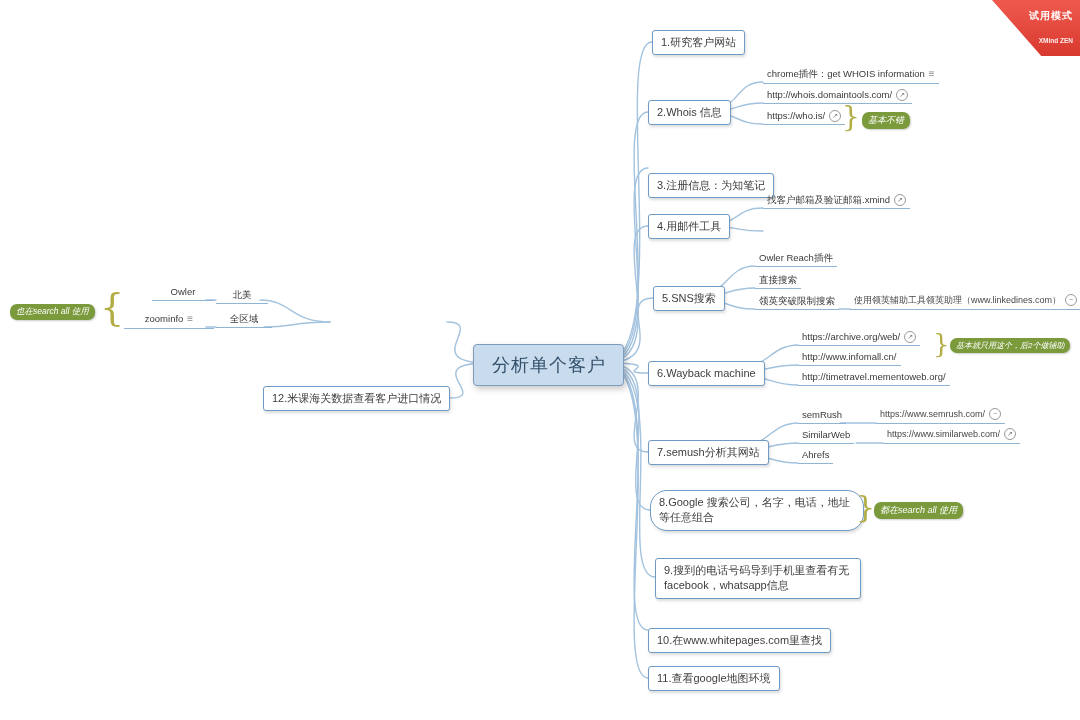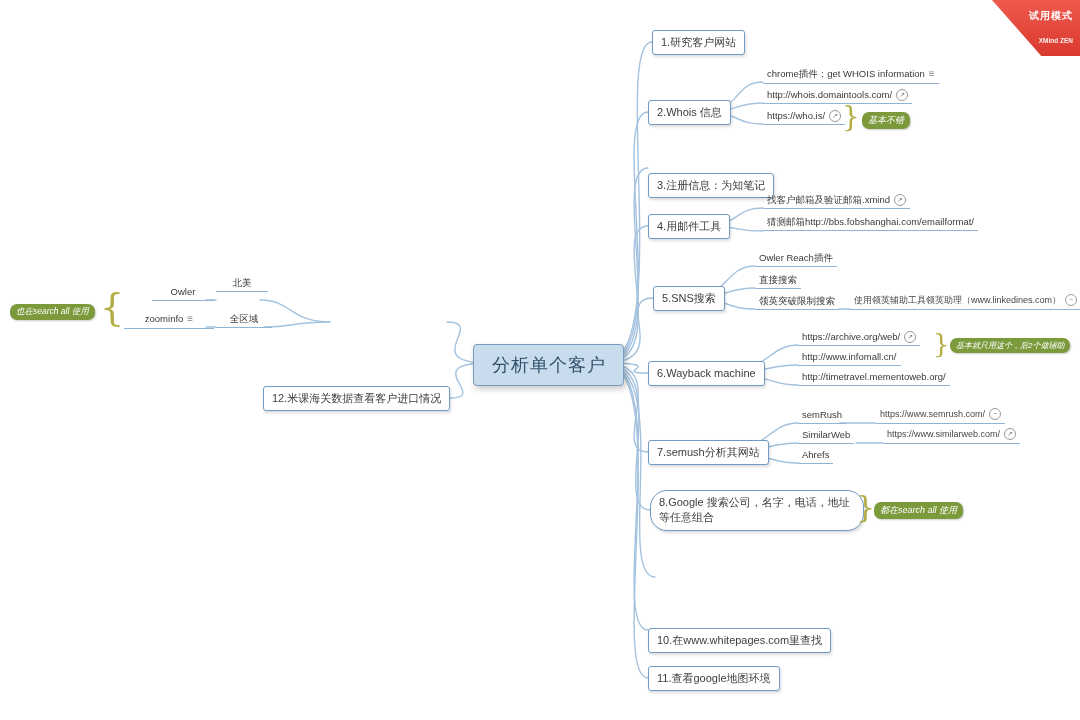--- a/index.html
+++ b/index.html
@@ -85,42 +85,40 @@
   </div>
 
   <div class="topic" style="left:652px;top:30px;"><span>1.研究客户网站</span></div>
   <div class="topic" style="left:648px;top:100px;"><span>2.Whois 信息</span></div>
   <div class="topic" style="left:648px;top:156px;margin-top:17px;"><span>3.注册信息：为知笔记</span></div>
   <div class="topic" style="left:648px;top:214px;"><span>4.用邮件工具</span></div>
   <div class="topic" style="left:653px;top:286px;"><span>5.SNS搜索</span></div>
   <div class="topic" style="left:648px;top:361px;"><span>6.Wayback machine</span></div>
   <div class="topic" style="left:648px;top:440px;"><span>7.semush分析其网站</span></div>
   <div class="topic wrap" style="left:650px;top:490px;width:196px;border-radius:17px;"><span>8.Google 搜索公司，名字，电话，地址等任意组合</span></div>
+  <div class="topic wrap" style="left:655px;top:558px;width:188px;"><span>9.搜到的电话号码导到手机里查看有无facebook，whatsapp信息</span></div>
   <div class="topic" style="left:648px;top:628px;"><span>10.在www.whitepages.com里查找</span></div>
   <div class="topic" style="left:648px;top:666px;"><span>11.查看google地图环境</span></div>
 
   <div class="topic" style="left:263px;top:386px;"><span>12.米课海关数据查看客户进口情况</span></div>
 
   <div class="leaf" style="left:763px;top:67px;">
     <span>chrome插件：get WHOIS information</span><span class="ico-notes">≡</span>
   </div>
   <div class="leaf" style="left:763px;top:88px;">
     <span>http://whois.domaintools.com/</span><span class="circ">↗</span>
   </div>
   <div class="leaf" style="left:763px;top:109px;">
     <span>https://who.is/</span><span class="circ">↗</span>
   </div>
   <div class="brace" style="left:842px;top:103px;font-size:28px;">}</div>
   <div class="callout" style="left:862px;top:112px;">基本不错</div>
 
   <div class="leaf" style="left:763px;top:193px;">
     <span>找客户邮箱及验证邮箱.xmind</span><span class="circ">↗</span>
-  </div>
-  <div class="leaf" style="left:763px;top:215px;">
-    <span>猜测邮箱http://bbs.fobshanghai.com/emailformat/</span>
   </div>
 
   <div class="leaf" style="left:755px;top:251px;">
     <span>Owler Reach插件</span>
   </div>
   <div class="leaf" style="left:755px;top:273px;">
     <span>直接搜索</span>
   </div>
   <div class="leaf" style="left:755px;top:294px;">
     <span>领英突破限制搜索</span>
@@ -153,21 +151,21 @@
   <div class="leaf sm" style="left:883px;top:428px;">
     <span>https://www.similarweb.com/</span><span class="circ">↗</span>
   </div>
   <div class="leaf" style="left:798px;top:448px;">
     <span>Ahrefs</span>
   </div>
 
   <div class="brace" style="left:856px;top:492px;font-size:30px;">}</div>
   <div class="callout" style="left:874px;top:502px;">都在search all 使用</div>
 
-  <div class="leaf ctr" style="left:216px;top:276px;width:44px;text-align:center;">
+  <div class="leaf ctr" style="left:216px;top:288px;width:44px;text-align:center;">
     <span>北美</span>
   </div>
   <div class="leaf ctr" style="left:152px;top:285px;width:54px;">
     <span>Owler</span>
   </div>
   <div class="leaf ctr" style="left:216px;top:312px;width:48px;">
     <span>全区域</span>
   </div>
   <div class="leaf ctr" style="left:124px;top:312px;width:82px;">
     <span>zoominfo</span><span class="ico-notes">≡</span>

